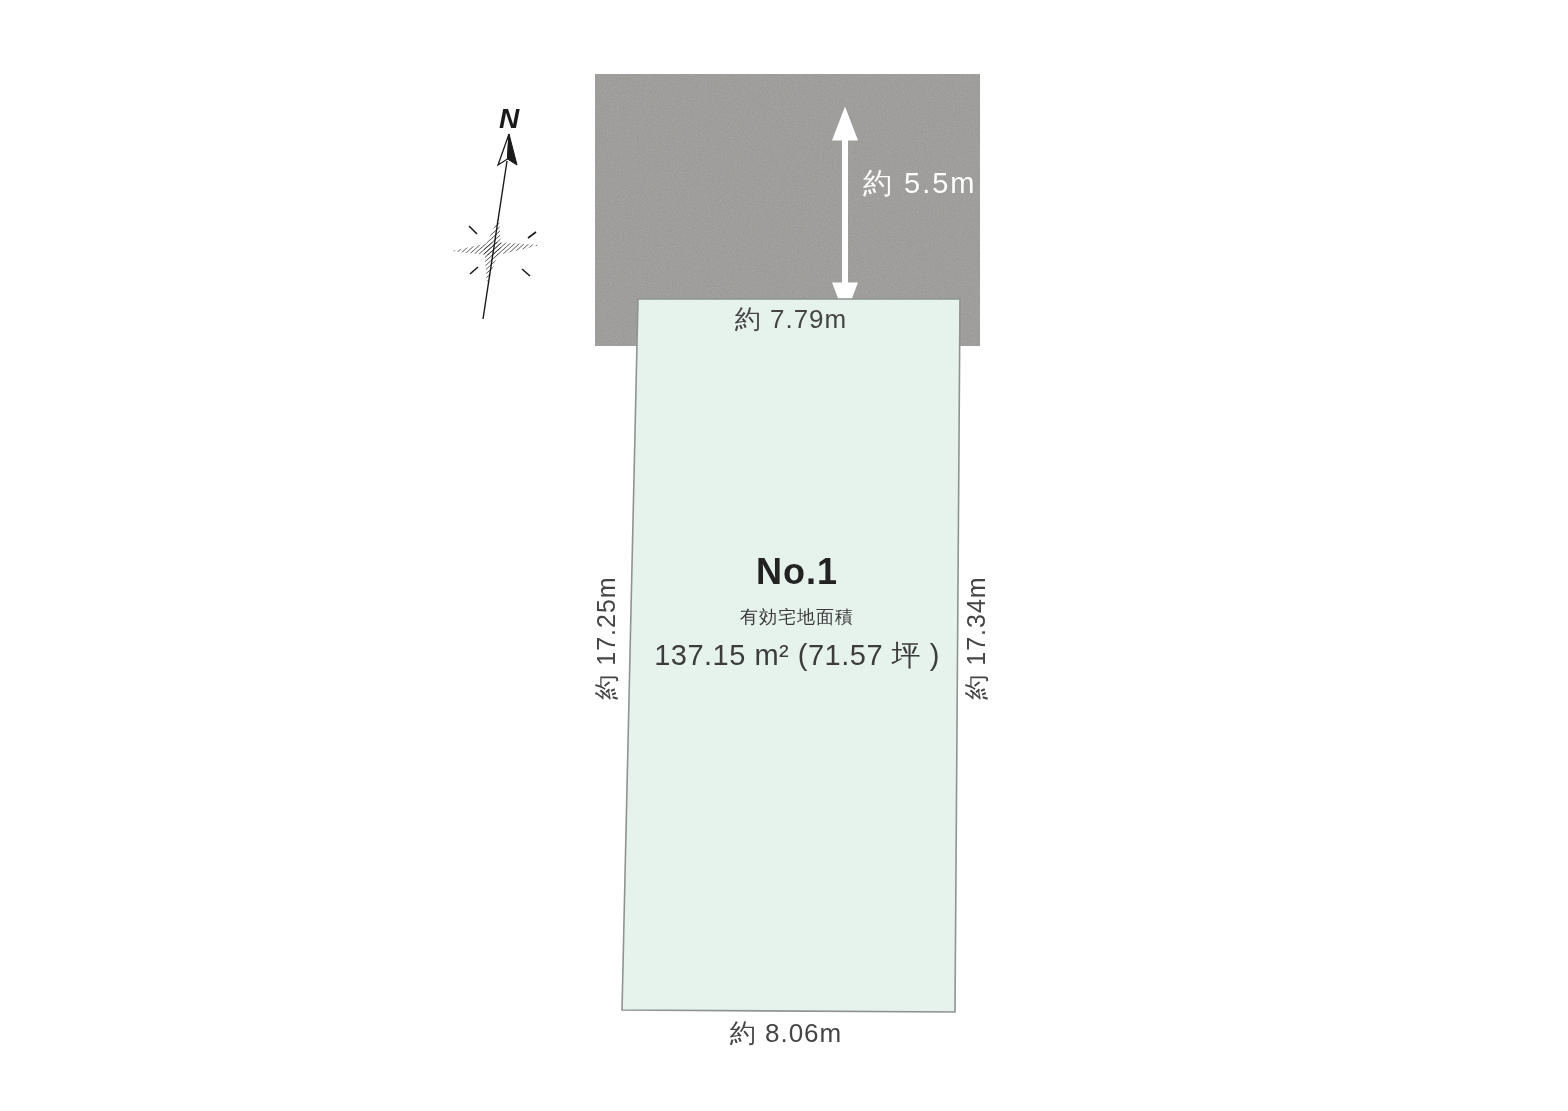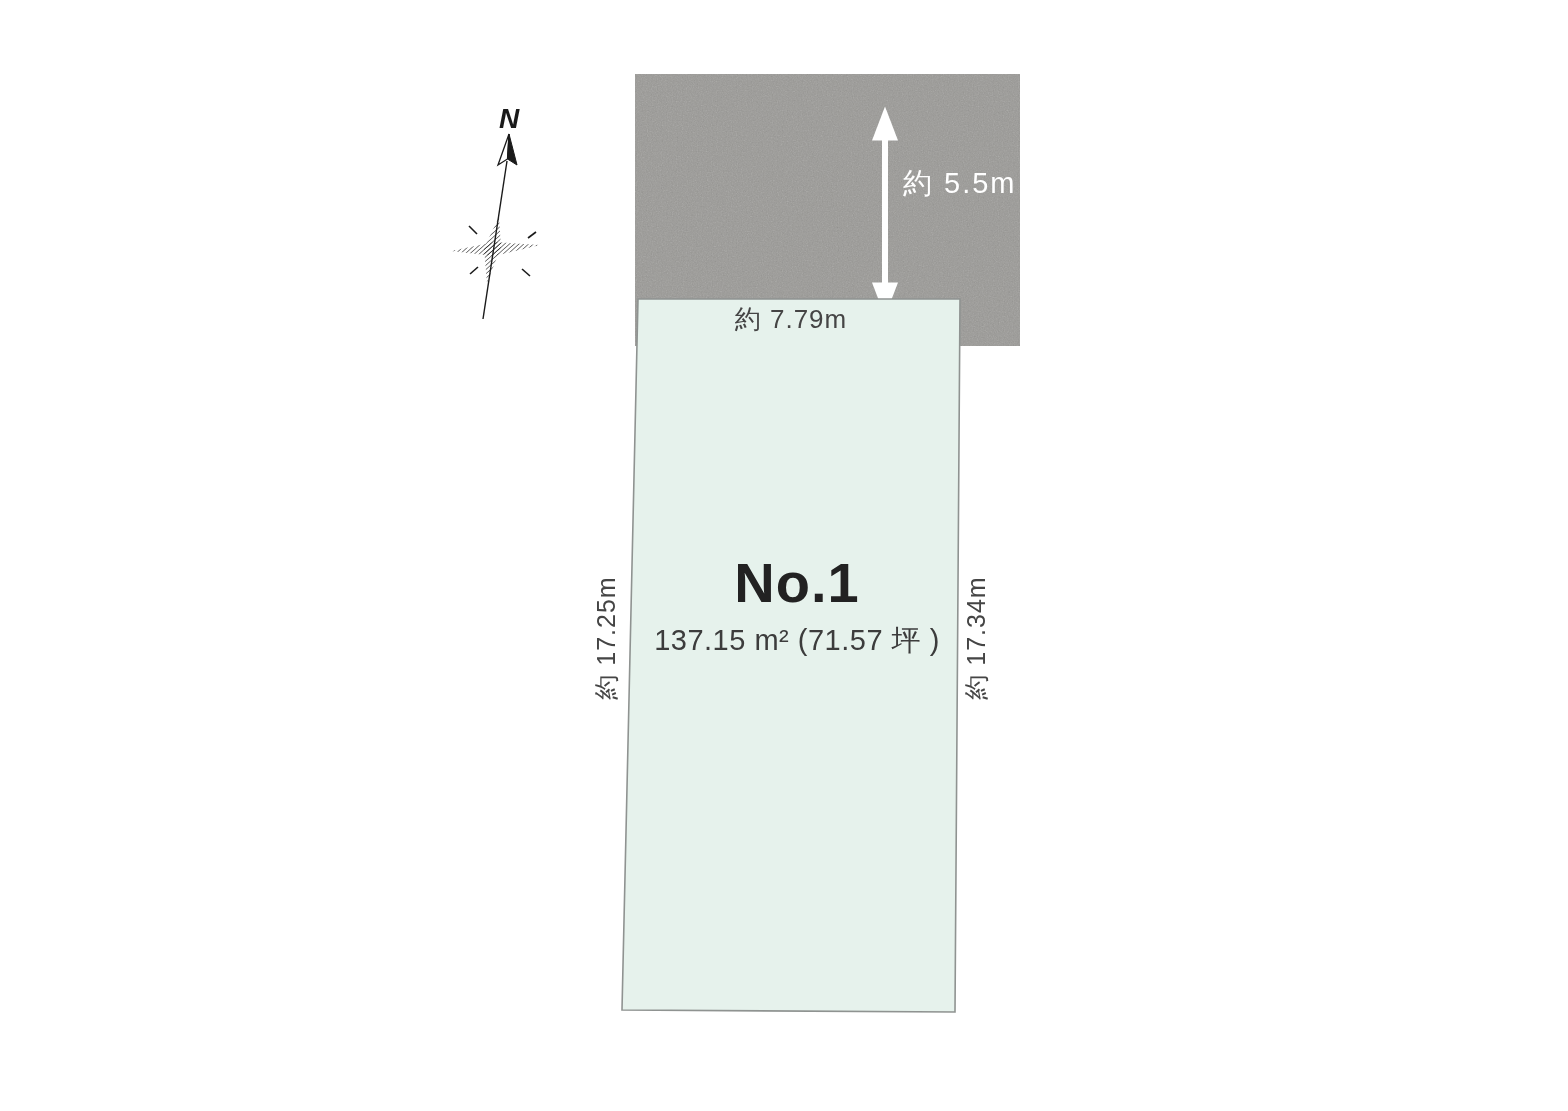--- a/index.html
+++ b/index.html
@@ -11,42 +11,42 @@
   html,body{width:1568px;height:1111px;overflow:hidden;}
   body{font-family:"Liberation Sans","DejaVu Sans",sans-serif;background:var(--background);}
   .canvas{position:relative;width:1568px;height:1111px;background:var(--background);}
 
   
   .compass{position:absolute;left:440px;top:95px;width:110px;height:235px;}
   .compass text{font-family:"Liberation Sans","DejaVu Sans",sans-serif;font-style:italic;font-weight:bold;
     font-size:28px;fill:var(--compass-ink);}
 
   
-  .road{position:absolute;left:635px;top:74px;width:385px;height:272px;
+  .road{position:absolute;left:595px;top:74px;width:385px;height:272px;
     background:var(--road-fill);overflow:hidden;text-align:right;}
   .road-noise{position:absolute;inset:0;width:100%;height:100%;}
   .depth-arrow{position:absolute;inset:0;width:100%;height:100%;}
   .road-label{position:absolute;left:268px;top:90px;font-size:29px;letter-spacing:2px;
     color:var(--road-label);white-space:nowrap;}
 
   
   .lot-shape{position:absolute;left:595px;top:288px;width:400px;height:735px;}
   .lot-shape polygon{fill:var(--lot-fill);stroke:var(--lot-border);stroke-width:1.6;}
 
   .edge-label{position:absolute;color:var(--label-ink);font-size:26px;letter-spacing:1px;
     text-align:center;white-space:nowrap;}
   .edge-label.top{left:641px;top:302px;width:300px;}
   .edge-label.bottom{left:636px;top:1016px;width:300px;}
   .edge-label.rot{width:200px;height:26px;line-height:26px;font-size:25px;
     transform:rotate(-90deg);}
   .edge-label.left{left:506px;top:625px;}
   .edge-label.right{left:876px;top:625px;}
 
   .lot-info{position:absolute;left:647px;top:552px;width:300px;text-align:center;}
-  .lot-name{font-size:56px;font-weight:bold;letter-spacing:1px;color:var(--title-ink);line-height:1.1;}
+  .lot-name{font-size:36px;font-weight:bold;letter-spacing:1px;color:var(--title-ink);line-height:1.1;}
   .lot-caption{margin-top:13px;font-size:18px;color:var(--caption-ink);letter-spacing:1px;}
   .lot-area{margin-top:7px;font-size:29px;color:var(--caption-ink);letter-spacing:0.5px;white-space:nowrap;}
 </style>
 </head>
 <body>
 
 <div class="canvas">
 
   <svg class="compass" viewBox="0 0 110 235">
     <defs>
@@ -90,19 +90,21 @@
     <div class="road-label">約 5.5m</div>
   </div>
 
   <svg class="lot-shape" viewBox="0 0 400 735">
     <polygon points="43,11 365,11 360,724 27,722"></polygon>
   </svg>
 
   <div class="edge-label top">約 7.79m</div>
   <div class="edge-label rot left">約 17.25m</div>
   <div class="edge-label rot right">約 17.34m</div>
+  <div class="edge-label bottom">約 8.06m</div>
 
   <div class="lot-info">
     <div class="lot-name">No.1</div>
+    <div class="lot-caption">有効宅地面積</div>
     <div class="lot-area">137.15 m² (71.57 坪 )</div>
   </div>
 
 </div>
 
 </body></html>

